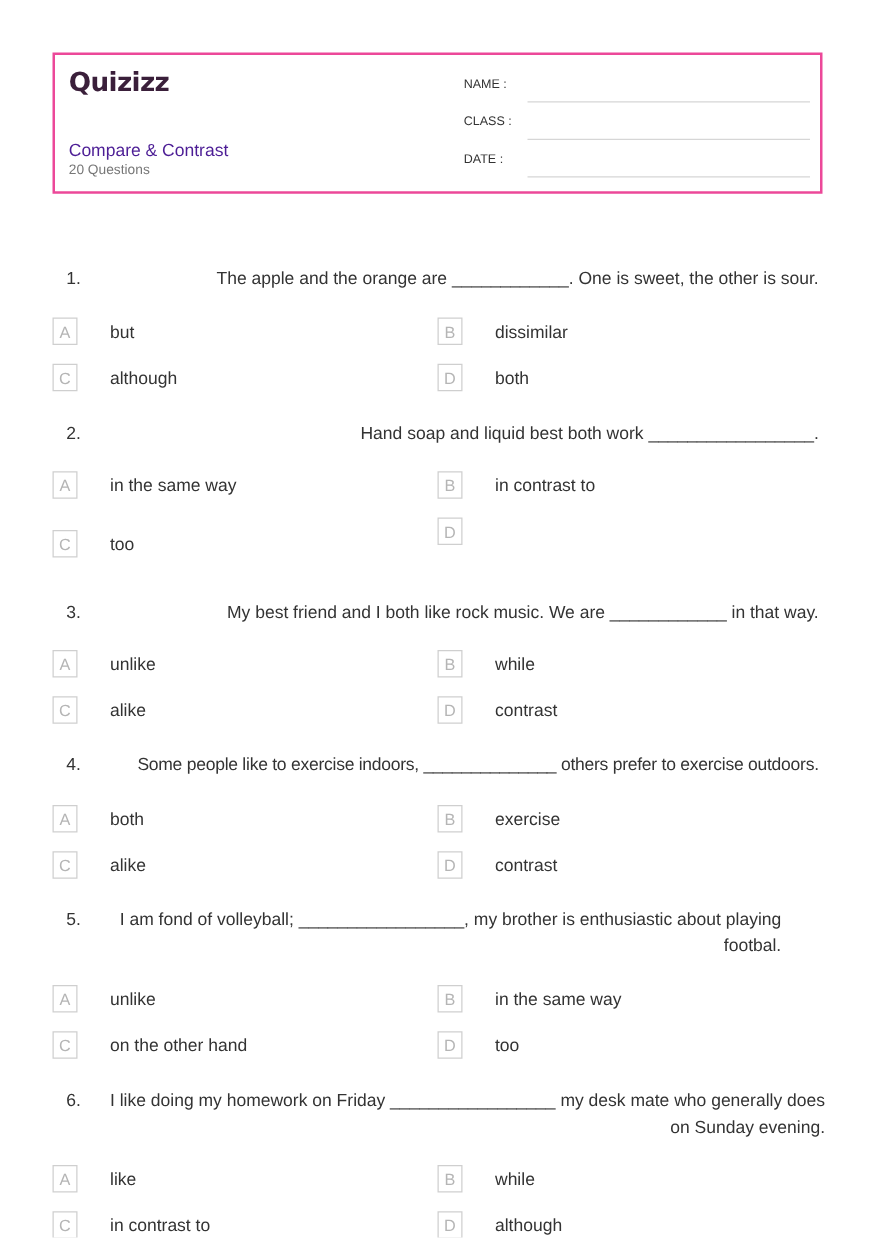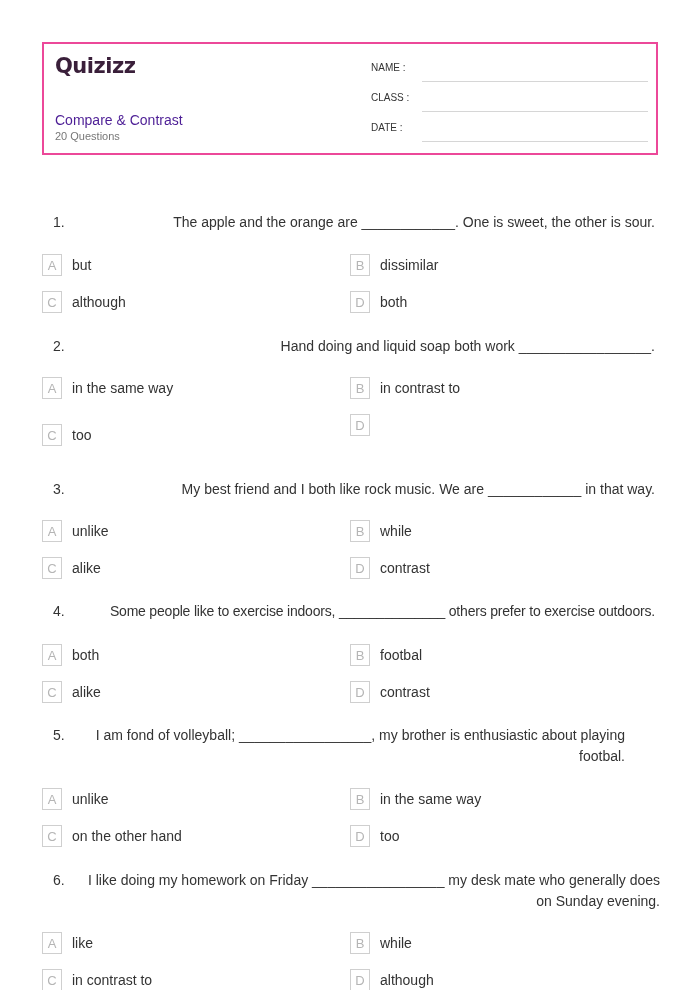--- a/index.html
+++ b/index.html
@@ -30,21 +30,21 @@
       display: flex;
     }
     .question .num { width: 32px; flex: none; }
     .question .text { width: 570px; text-align: right; }
 
     .option { position: absolute; font-size: 14px; color: #333; display: flex; align-items: center; }
     .option .badge {
       width: 20px; height: 22px; border: 1px solid #cfcfcf; color: #b5b5b5;
       font-size: 13px; display: flex; align-items: center; justify-content: center; flex: none;
     }
-    .option .otext { margin-left: 10px; line-height: 21px; }
+    .option .otext { margin-left: 26px; line-height: 21px; }
     .col-a { left: 42px; }
     .col-b { left: 350px; }
   </style>
 </head>
 <body>
 
 <div class="header-card">
   <div class="logo">Quizizz</div>
   <div class="quiz-title">Compare &amp; Contrast</div>
   <div class="quiz-count">20 Questions</div>
@@ -79,21 +79,21 @@
   <span class="badge">C</span>
   <span class="otext">although</span>
 </div>
 <div class="option col-b" style="top:291px">
   <span class="badge">D</span>
   <span class="otext">both</span>
 </div>
 
 <div class="question" style="top:336px">
   <span class="num">2.</span>
-  <span class="text">Hand doing and liquid soap both work _________________.</span>
+  <span class="text">Hand soap and liquid best both work _________________.</span>
 </div>
 <div class="option col-a" style="top:377px">
   <span class="badge">A</span>
   <span class="otext">in the same way</span>
 </div>
 <div class="option col-b" style="top:377px">
   <span class="badge">B</span>
   <span class="otext">in contrast to</span>
 </div>
 <div class="option col-a" style="top:424px">
@@ -128,21 +128,21 @@
 <div class="question" style="top:601px">
   <span class="num">4.</span>
   <span class="text" style="white-space:nowrap;letter-spacing:-0.2px">Some people like to exercise indoors, ______________ others prefer to exercise outdoors.</span>
 </div>
 <div class="option col-a" style="top:644px">
   <span class="badge">A</span>
   <span class="otext">both</span>
 </div>
 <div class="option col-b" style="top:644px">
   <span class="badge">B</span>
-  <span class="otext">footbal</span>
+  <span class="otext">exercise</span>
 </div>
 <div class="option col-a" style="top:681px">
   <span class="badge">C</span>
   <span class="otext">alike</span>
 </div>
 <div class="option col-b" style="top:681px">
   <span class="badge">D</span>
   <span class="otext">contrast</span>
 </div>
 

